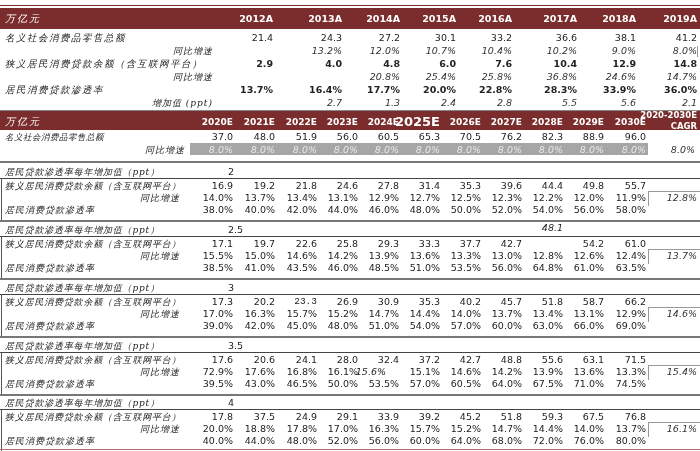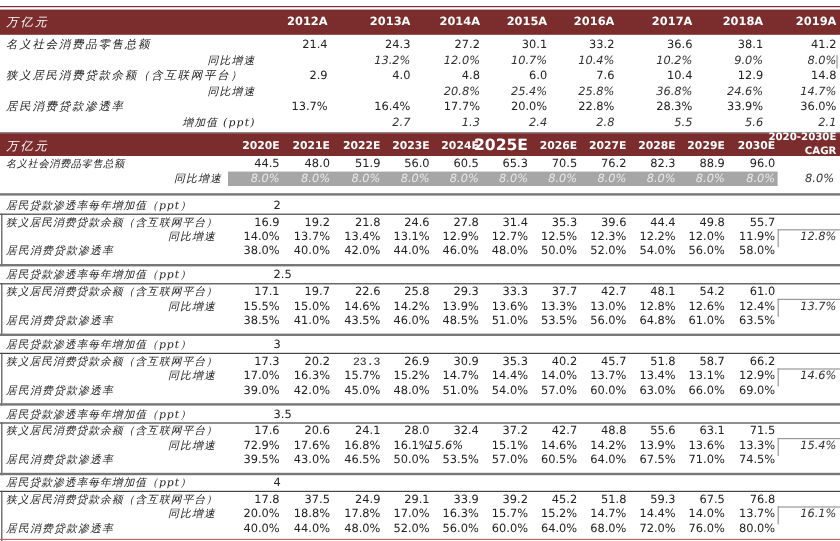--- a/index.html
+++ b/index.html
@@ -3,21 +3,21 @@
 <meta charset="utf-8">
 <style>
   html,body{margin:0;padding:0;background:#fff;}
   body{width:700px;height:451px;position:relative;overflow:hidden;font-family:"DejaVu Sans","Liberation Sans",sans-serif;color:#222;}
   .hdr{position:absolute;left:0;width:700px;background:#7B2C2C;}
   .hline{position:absolute;height:0;border-top:1px solid #888;}
   .cell{position:absolute;font-size:9.5px;text-align:right;white-space:nowrap;line-height:12px;}
   .lbl{position:absolute;font-size:9.5px;white-space:nowrap;line-height:12px;font-family:"DejaVu Serif","Liberation Serif",serif;font-style:italic;letter-spacing:1.5px;}
   .hcell{position:absolute;font-size:9.5px;font-weight:bold;color:#fff;text-align:right;white-space:nowrap;line-height:12px;}
   .hlbl{position:absolute;font-size:10px;color:#fff;font-style:italic;font-family:"DejaVu Serif","Liberation Serif",serif;letter-spacing:2px;}
-  .bold{font-weight:normal;}
+  .bold{font-weight:bold;}
   .it{font-style:italic;color:#333;}
   .sm{font-size:9px;}
   .greyrow{position:absolute;background:#a6a6a6;}
   .grey{color:#e8e8e8;font-style:italic;}
   .vline{position:absolute;width:0;border-left:1px solid #555;}
   .cagrbox{position:absolute;border-top:1px solid #999;border-left:1px solid #999;}
 </style>
 </head>
 <body>
 
@@ -98,21 +98,21 @@
     <div class="hcell" style="right: 301px; top: 116px; font-size: 9px;">2024E</div>
     <div class="hcell" style="right: 260px; top: 116px; font-size: 13px;">2025E</div>
     <div class="hcell" style="right: 219px; top: 116px; font-size: 9px;">2026E</div>
     <div class="hcell" style="right: 178px; top: 116px; font-size: 9px;">2027E</div>
     <div class="hcell" style="right: 137px; top: 116px; font-size: 9px;">2028E</div>
     <div class="hcell" style="right: 96px; top: 116px; font-size: 9px;">2029E</div>
     <div class="hcell" style="right: 54px; top: 116px; font-size: 9px;">2030E</div>
     <div class="hcell" style="right: 3px; top: 110px; font-size: 8.5px; line-height: 10px;">2020-2030E</div>
     <div class="hcell" style="right: 3px; top: 121px; font-size: 8.5px; line-height: 10px;">CAGR</div>
     <div class="lbl" style="left: 5px; top: 131px; font-size: 8.5px; letter-spacing: 0.5px;">名义社会消费品零售总额</div>
-    <div class="cell" style="right: 467px; top: 131px;">44.5</div>
+    <div class="cell" style="right: 467px; top: 131px;">37.0</div>
     <div class="cell" style="right: 425px; top: 131px;">48.0</div>
     <div class="cell" style="right: 383px; top: 131px;">51.9</div>
     <div class="cell" style="right: 342px; top: 131px;">56.0</div>
     <div class="cell" style="right: 301px; top: 131px;">60.5</div>
     <div class="cell" style="right: 260px; top: 131px; margin-left: 16px;">65.3</div>
     <div class="cell" style="right: 219px; top: 131px;">70.5</div>
     <div class="cell" style="right: 178px; top: 131px;">76.2</div>
     <div class="cell" style="right: 137px; top: 131px;">82.3</div>
     <div class="cell" style="right: 96px; top: 131px;">88.9</div>
     <div class="cell" style="right: 54px; top: 131px; text-align: center;">96.0</div>
@@ -180,21 +180,21 @@
     <div class="vline" style="left: 1px; top: 236px; height: 44px; border-left: 1px solid rgb(85, 85, 85);"></div>
     <div class="lbl sm" style="left: 5px; top: 238px; letter-spacing: 0.8px;">狭义居民消费贷款余额（含互联网平台）</div>
     <div class="cell" style="right: 467px; top: 238px;">17.1</div>
     <div class="cell" style="right: 425px; top: 238px;">19.7</div>
     <div class="cell" style="right: 383px; top: 238px;">22.6</div>
     <div class="cell" style="right: 342px; top: 238px;">25.8</div>
     <div class="cell" style="right: 301px; top: 238px;">29.3</div>
     <div class="cell" style="right: 260px; top: 238px;">33.3</div>
     <div class="cell" style="right: 219px; top: 238px;">37.7</div>
     <div class="cell" style="right: 178px; top: 238px;">42.7</div>
-    <div class="cell" style="right: 137px; top: 238px;">48.1</div>
+    <div class="cell" style="right: 137px; top: 222px; font-style: italic;">48.1</div>
     <div class="cell" style="right: 96px; top: 238px;">54.2</div>
     <div class="cell" style="right: 54px; top: 238px;">61.0</div>
     <div class="lbl sm" style="right: 520px; top: 250px; letter-spacing: 1px;">同比增速</div>
     <div class="cell" style="right: 467px; top: 250px;">15.5%</div>
     <div class="cell" style="right: 425px; top: 250px;">15.0%</div>
     <div class="cell" style="right: 383px; top: 250px;">14.6%</div>
     <div class="cell" style="right: 342px; top: 250px;">14.2%</div>
     <div class="cell" style="right: 301px; top: 250px;">13.9%</div>
     <div class="cell" style="right: 260px; top: 250px;">13.6%</div>
     <div class="cell" style="right: 219px; top: 250px;">13.3%</div>

